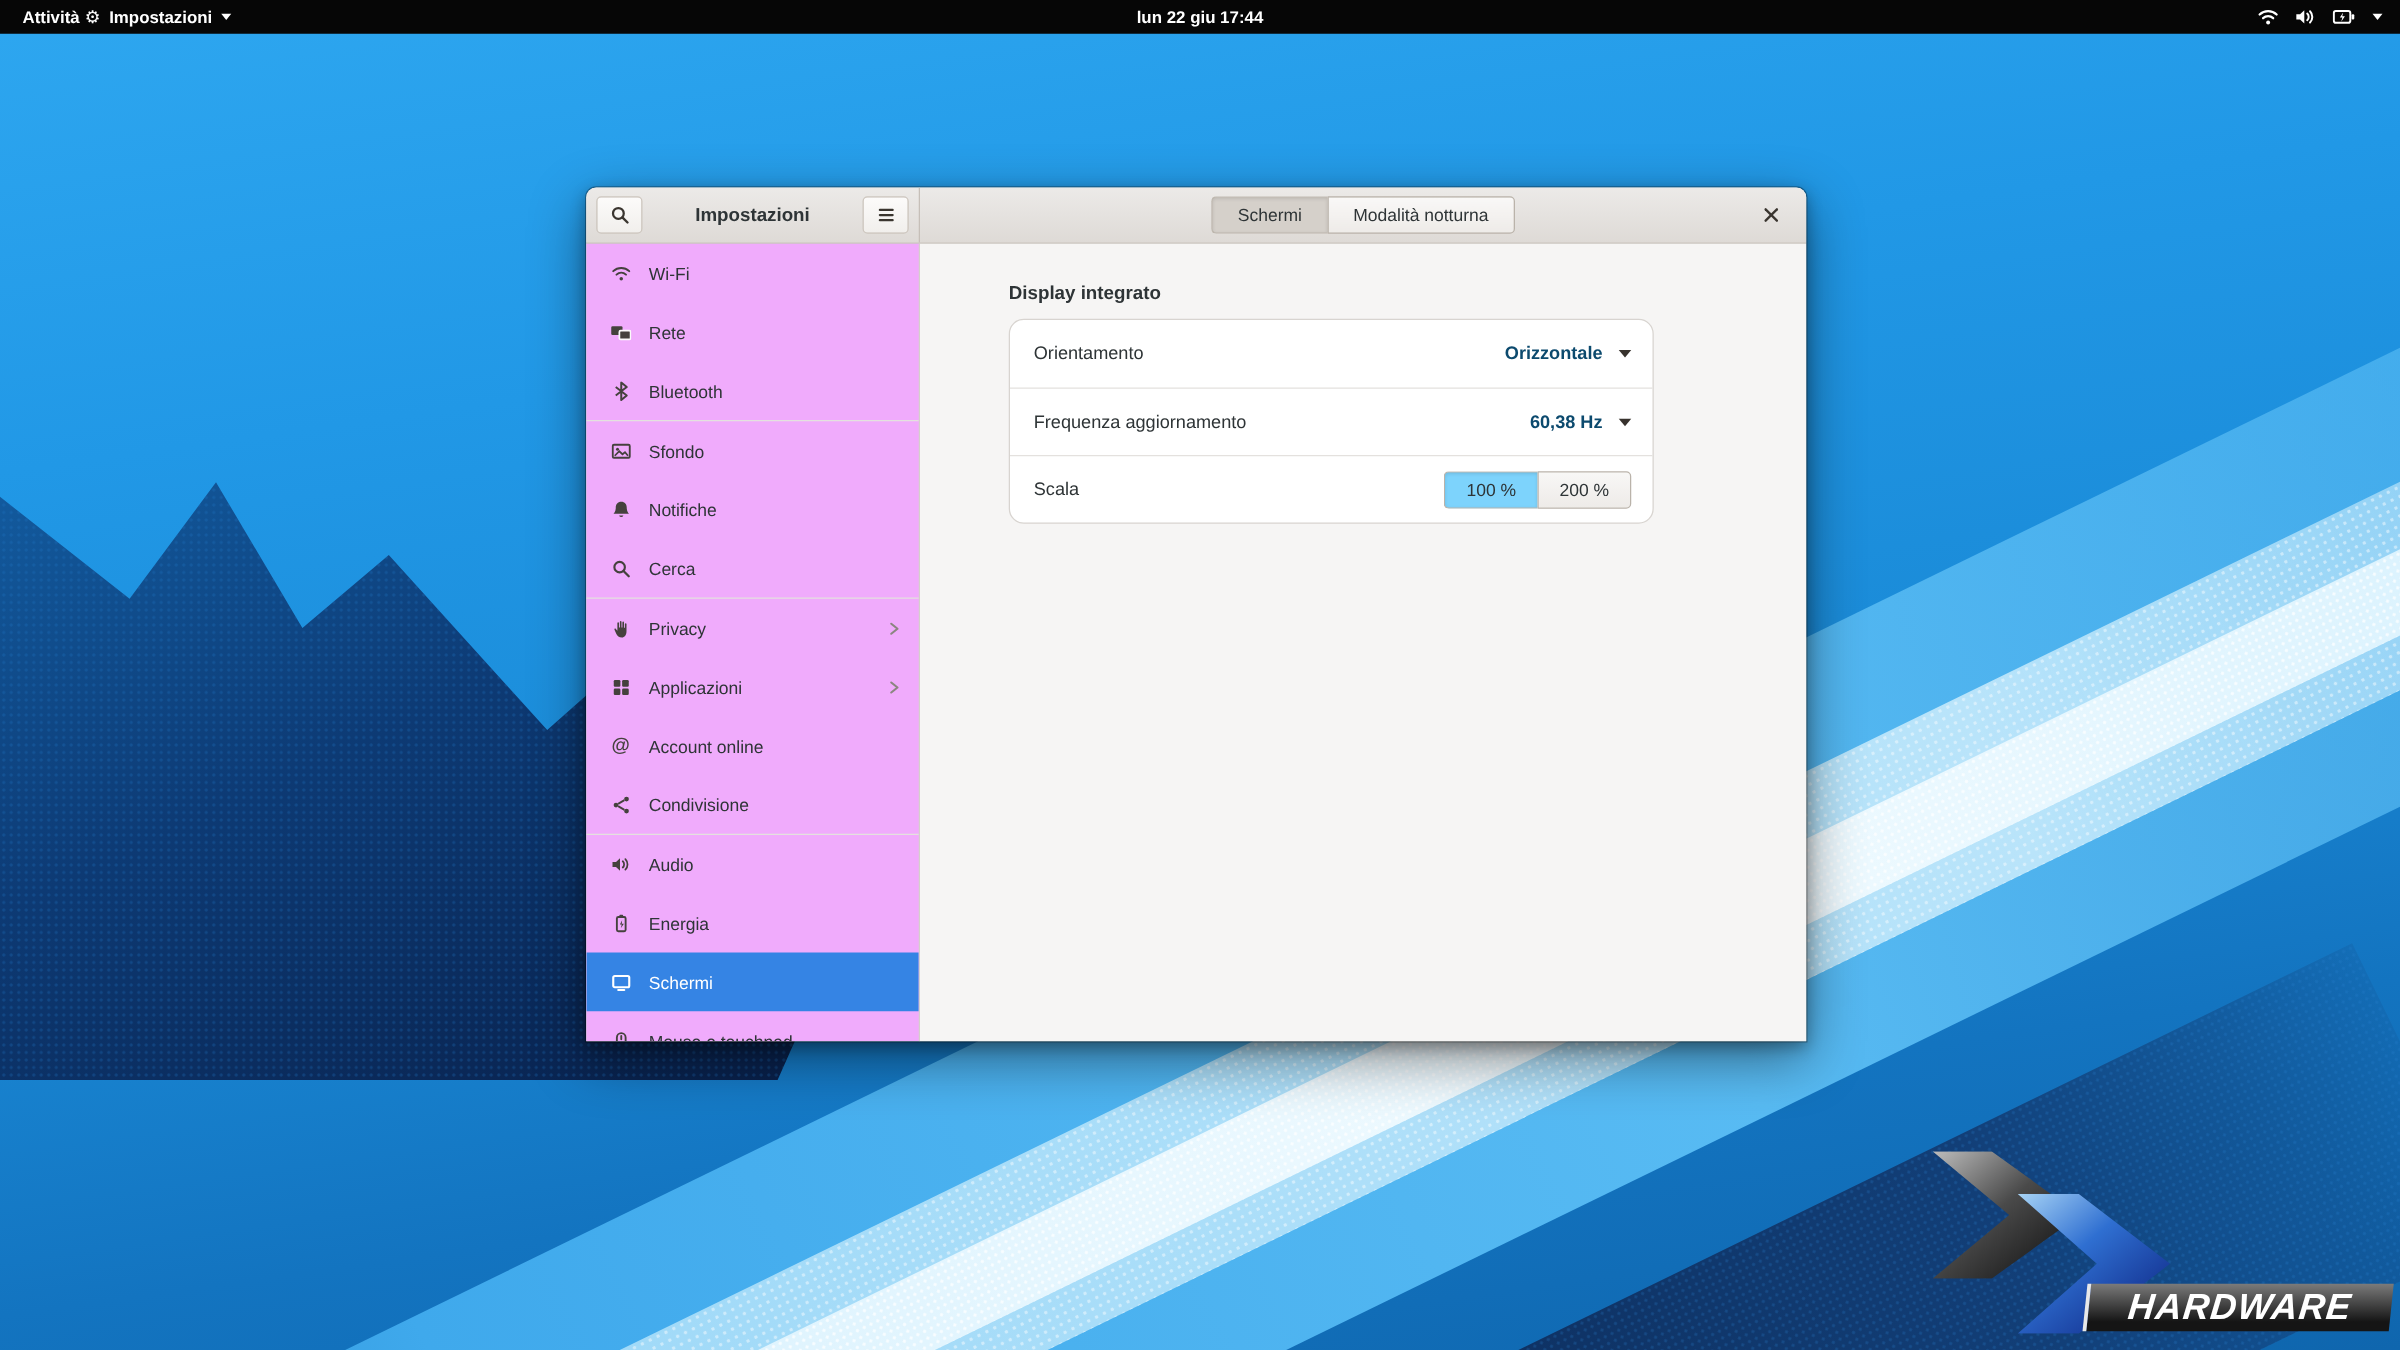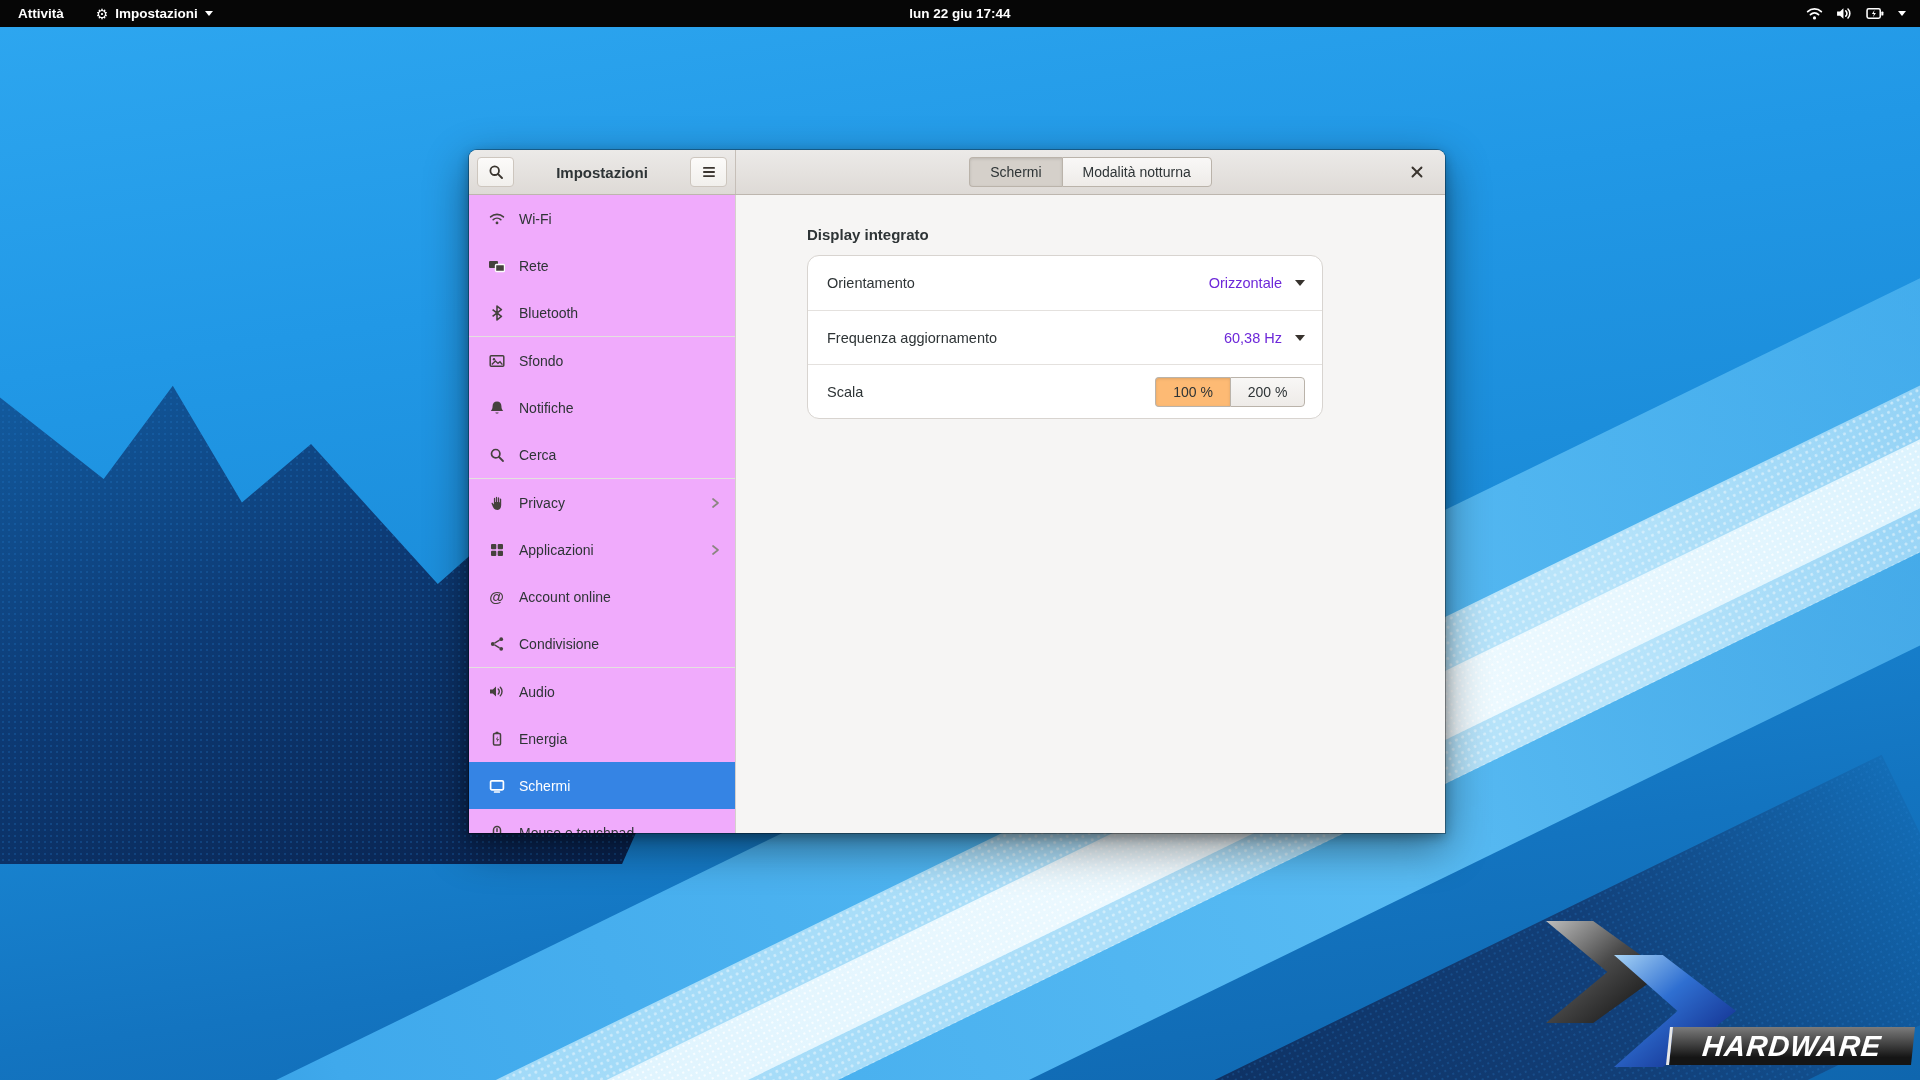--- a/index.html
+++ b/index.html
@@ -40,21 +40,21 @@
     background:linear-gradient(180deg,#63b0ea 0%,#2c63c0 55%,#16328f 100%);
     -webkit-background-clip:text; background-clip:text; color:transparent; }
   .logo-hw { position:absolute; left:130px; top:122px; width:245px; height:38px; transform:skewX(-6deg);
     background:linear-gradient(180deg,#7b7b7b,#151515 80%); border-left:3px solid #e8e8e8;
     display:flex; align-items:center; justify-content:center;
     font-size:29px; font-weight:bold; font-style:italic; color:#ffffff; letter-spacing:1px; }
 
   
   .topbar { position:absolute; left:0; top:0; width:1920px; height:27px; background:#060606;
     display:flex; align-items:center; color:#fff; font-size:13.5px; font-weight:600; z-index:50; }
-  .tb-left { display:flex; align-items:center; gap:28px; padding-left:14px; }
+  .tb-left { display:flex; align-items:center; padding-left:14px; }
   .tb-activities { padding:0 4px; }
   .tb-appmenu { display:flex; align-items:center; gap:7px; }
   .tb-gear { font-family:"DejaVu Sans", sans-serif; font-size:14px; line-height:1; }
   .tb-clock { position:absolute; left:0; right:0; text-align:center; }
   .tb-right { position:absolute; right:0; top:0; height:27px; display:flex; align-items:center; gap:13px; padding-right:14px; }
   .caret-down-w { width:0; height:0; border-left:4.5px solid transparent; border-right:4.5px solid transparent; border-top:5px solid #fff; }
   .tb-ic { display:flex; align-items:center; }
 
   
   .window { position:absolute; left:469px; top:150px; width:976px; height:683px;
@@ -90,28 +90,28 @@
   .sb-at { font-size:15px; font-weight:bold; line-height:1; }
 
   
   .main { position:absolute; left:267px; top:45px; right:0; bottom:0; background:#f6f5f4; padding:31px 0 4px 71px; }
   .section-title { font-size:15px; font-weight:bold; color:#2e3436; }
   .card { margin-top:12px; width:516px; background:#ffffff; border:1px solid #d8d4d0; border-radius:12px; }
   .row { height:54px; display:flex; align-items:center; padding:0 17px 0 19px; }
   .row + .row { border-top:1px solid #e4e1de; }
   .row-label { flex:1; font-size:14.5px; color:#2e3436; }
   .row-end { display:flex; align-items:center; gap:13px; }
-  .row-value { font-size:14.5px; color:#6d28d9; }
+  .row-value { font-size:14.5px; color:#0c4a6e;font-weight:bold; }
   .caret { width:0; height:0; border-left:5px solid transparent; border-right:5px solid transparent; border-top:6px solid #37322d; }
   .segmented { display:flex; height:30px; }
   .seg-btn { min-width:75px; padding:0 14px; display:flex; align-items:center; justify-content:center;
     font-size:14px; color:#2e3436; border:1px solid #bab3aa; background:linear-gradient(#f8f7f6,#eeebe8); }
   .seg-btn:first-child { border-radius:4px 0 0 4px; border-right:none; }
   .seg-btn:last-child { border-radius:0 4px 4px 0; }
-  .seg-btn.active { background:#fdba74; box-shadow:inset 0 1px 3px rgba(0,0,0,.12); }
+  .seg-btn.active { background:#7dd3fc; box-shadow:inset 0 1px 3px rgba(0,0,0,.12); }
 
   svg { display:block; }
 </style>
 </head>
 <body>
 
 <div class="desktop">
 
   <div class="wallpaper">
     <div class="wp-layer wp-mountains"></div>

